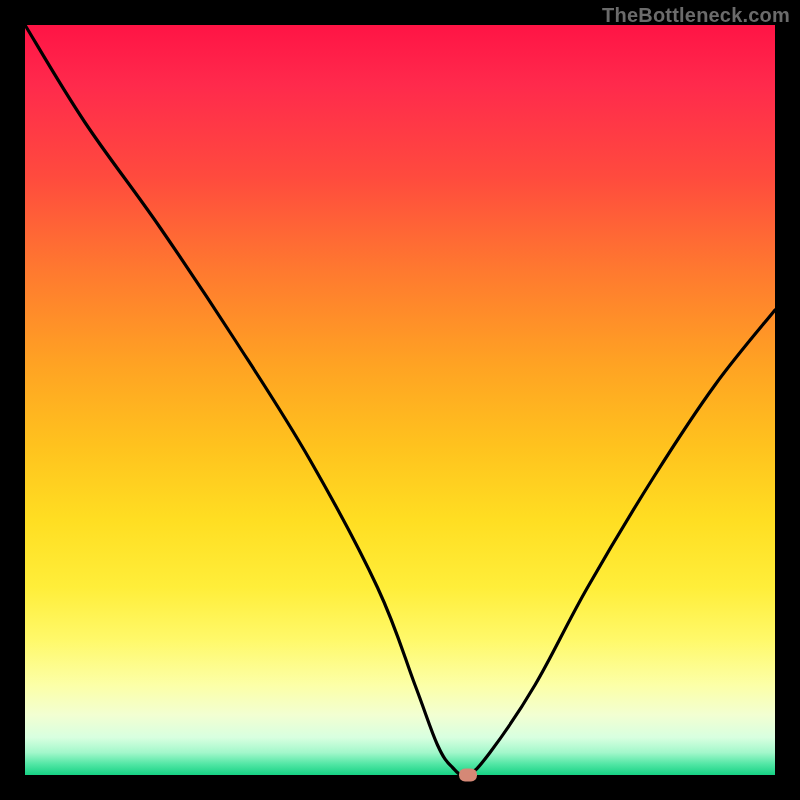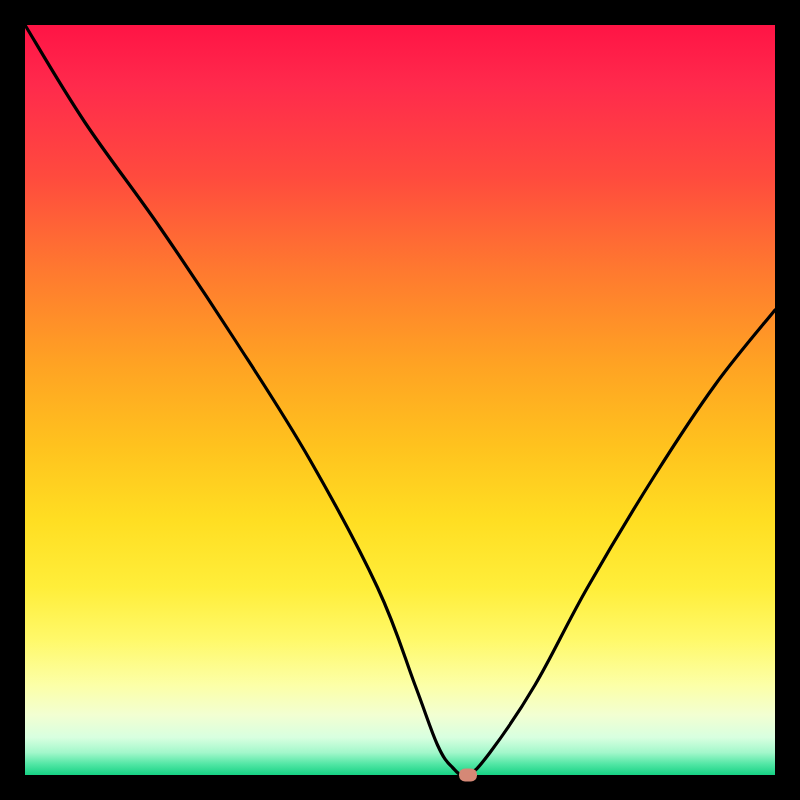--- a/index.html
+++ b/index.html
@@ -75,13 +75,14 @@
 
 <div class="frame">
   <div class="plot-area"></div>
 
   <svg class="curve" viewBox="0 0 750 750" preserveAspectRatio="none">
     <path id="curve-path" d="M 0.0 0.0 C 10.8 17.6, 35.7 61.1, 60.0 97.5 C 84.3 133.9, 108.0 163.3, 135.0 202.5 C 162.0 241.7, 183.0 273.2, 210.0 315.0 C 237.0 356.9, 259.4 390.4, 285.0 435.0 C 310.6 479.6, 333.6 522.0, 352.5 562.5 C 371.4 603.0, 379.2 631.6, 390.0 660.0 C 400.8 688.4, 405.8 705.1, 412.5 720.0 C 419.3 734.9, 422.1 737.1, 427.5 742.5 C 432.9 747.9, 435.8 752.7, 442.5 750.0 C 449.3 747.3, 452.8 743.7, 465.0 727.5 C 477.2 711.3, 492.5 689.7, 510.0 660.0 C 527.6 630.3, 540.9 600.3, 562.5 562.5 C 584.1 524.7, 607.0 486.4, 630.0 450.0 C 653.0 413.6, 668.4 389.7, 690.0 360.0 C 711.6 330.3, 739.2 298.5, 750.0 285.0" fill="none" stroke="#000000" stroke-width="3.2" stroke-linecap="round" stroke-linejoin="round"></path>
   </svg>
 
   <div class="marker" id="marker" style="left: 467.5px; top: 775px; background: rgb(213, 136, 118);"></div>
 
+  <div class="watermark">TheBottleneck.com</div>
 </div>
 
 </body></html>

